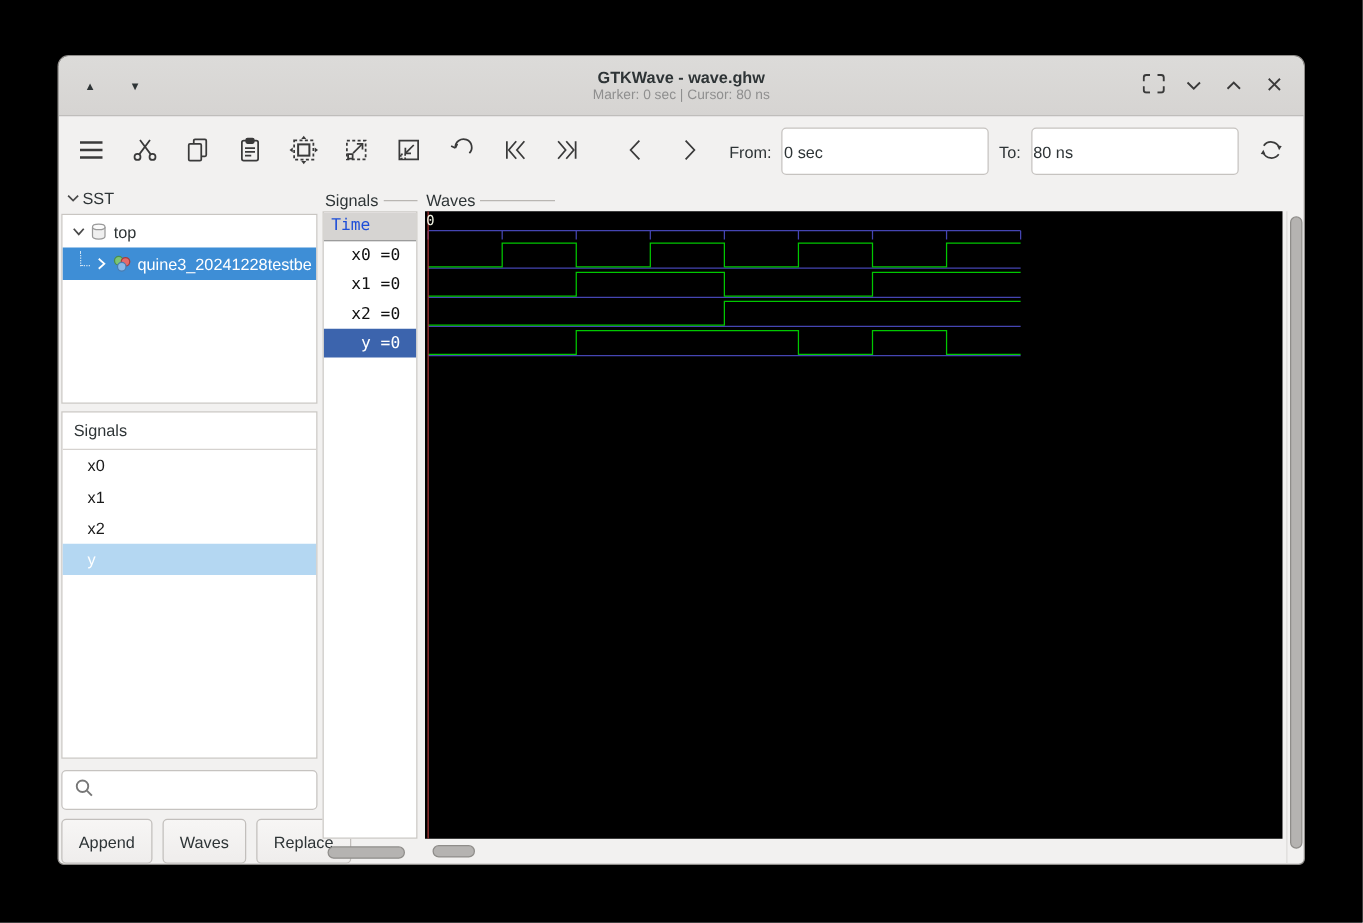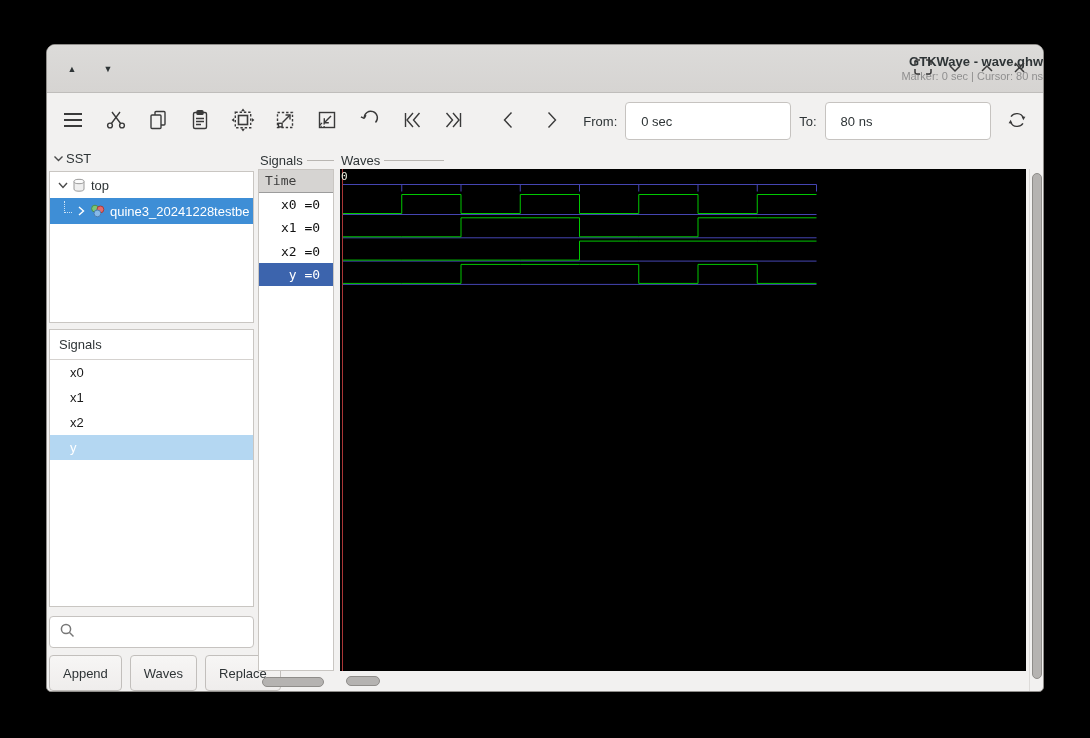--- a/index.html
+++ b/index.html
@@ -8,36 +8,36 @@
   .window { position:absolute; left:46px; top:44px; width:998px; height:648px;
             background:#f2f1f0; border-radius:9px 9px 5px 5px; overflow:hidden;
             border:1px solid #8f8d8a; }
 
   
   .titlebar { position:relative; height:48px; background:linear-gradient(#dcdbd9,#d6d4d2);
               border-bottom:1px solid #bfbdbb; display:flex; align-items:center; }
   .tb-left { position:absolute; left:14px; top:0; height:100%; display:flex; align-items:center; gap:14px; }
   .tb-navbtn { width:22px; height:22px; border:none; background:transparent; color:#2e3436;
                font-size:9px; cursor:default; display:flex; align-items:center; justify-content:center; }
-  .tb-center { flex:1; text-align:right; line-height:1.25; }
+  .tb-center { flex:1; text-align:center; line-height:1.25; }
   .tb-title { font-size:13px; font-weight:bold; color:#2e3436; }
   .tb-subtitle { font-size:11px; color:#8f8f8f; }
   .tb-right { position:absolute; right:12px; top:0; height:100%; display:flex; align-items:center; gap:8px; }
   .tb-iconbtn { width:24px; height:24px; border:none; background:transparent; display:flex;
                 align-items:center; justify-content:center; }
   .tb-iconbtn svg { stroke:#3a3a3a; fill:none; stroke-width:1.5; }
 
   
   .toolbar { height:56px; display:flex; align-items:center; padding-left:10px; }
   .tool-btn { width:34px; height:34px; margin-right:10px; border:none; background:transparent;
               display:flex; align-items:center; justify-content:center; border-radius:4px; }
   .tool-btn svg { stroke:#3a3a3a; fill:none; stroke-width:1.4; }
   .tool-label { font-size:13px; color:#2e3436; margin:0 8px 0 8px; }
   .tool-input { width:166px; height:38px; border:1px solid #c6c3c0; border-radius:4px;
-                background:#fff; font-size:13px; color:#2e3436; padding:0 15px;
+                background:#fff; font-size:13px; color:#2e3436; padding:0 1px;
                 font-family:"Liberation Sans", sans-serif; }
 
   
   .main { position:relative; height:544px; }
   .panel-box { background:#fff; border:1px solid #c9c6c2; }
 
   
   .sst-header { position:absolute; left:6px; top:2px; font-size:13px; color:#2e3436;
                 display:flex; gap:2px; }
   .sst-header svg { stroke:#4a4a4a; fill:none; stroke-width:1.4; }
@@ -70,21 +70,21 @@
 
   
   .frame-label { position:absolute; top:4px; font-size:13px; color:#2e3436; display:flex; align-items:center; }
   .frame-label .tail { border-top:1px solid #b9b6b2; margin-left:4px; }
 
   
   .sigcol-label { left:213px; width:74px; }
   .sigcol-label .tail { flex:1; }
   .sigcol-box { position:absolute; left:211px; top:20px; width:76px; height:502px; overflow:hidden; }
   .time-header { height:23px; background:#d6d4d2; border-bottom:1px solid #9c9c9c;
-                 font-family:"DejaVu Sans Mono", monospace; font-size:13px; color:#404040;
+                 font-family:"DejaVu Sans Mono", monospace; font-size:13px; color:#1d4ed8;
                  padding:3px 0 0 6px; }
   .sigcol-row { height:23.3px; font-family:"DejaVu Sans Mono", monospace; font-size:13px;
                 color:#111; padding-left:22px; white-space:pre; display:flex; align-items:center; }
   .sigcol-row.selected { background:#3c64ad; color:#fff; }
   .sigcol-hscroll { position:absolute; left:211px; top:526px; width:76px; height:14px; }
   .sigcol-hscroll .thumb { position:absolute; left:4px; top:2px; width:62px; height:10px;
                            border-radius:5px; background:#b5b3b1; border:1px solid #8f8d8a; }
 
   
   .waves-label { left:294px; width:120px; }

